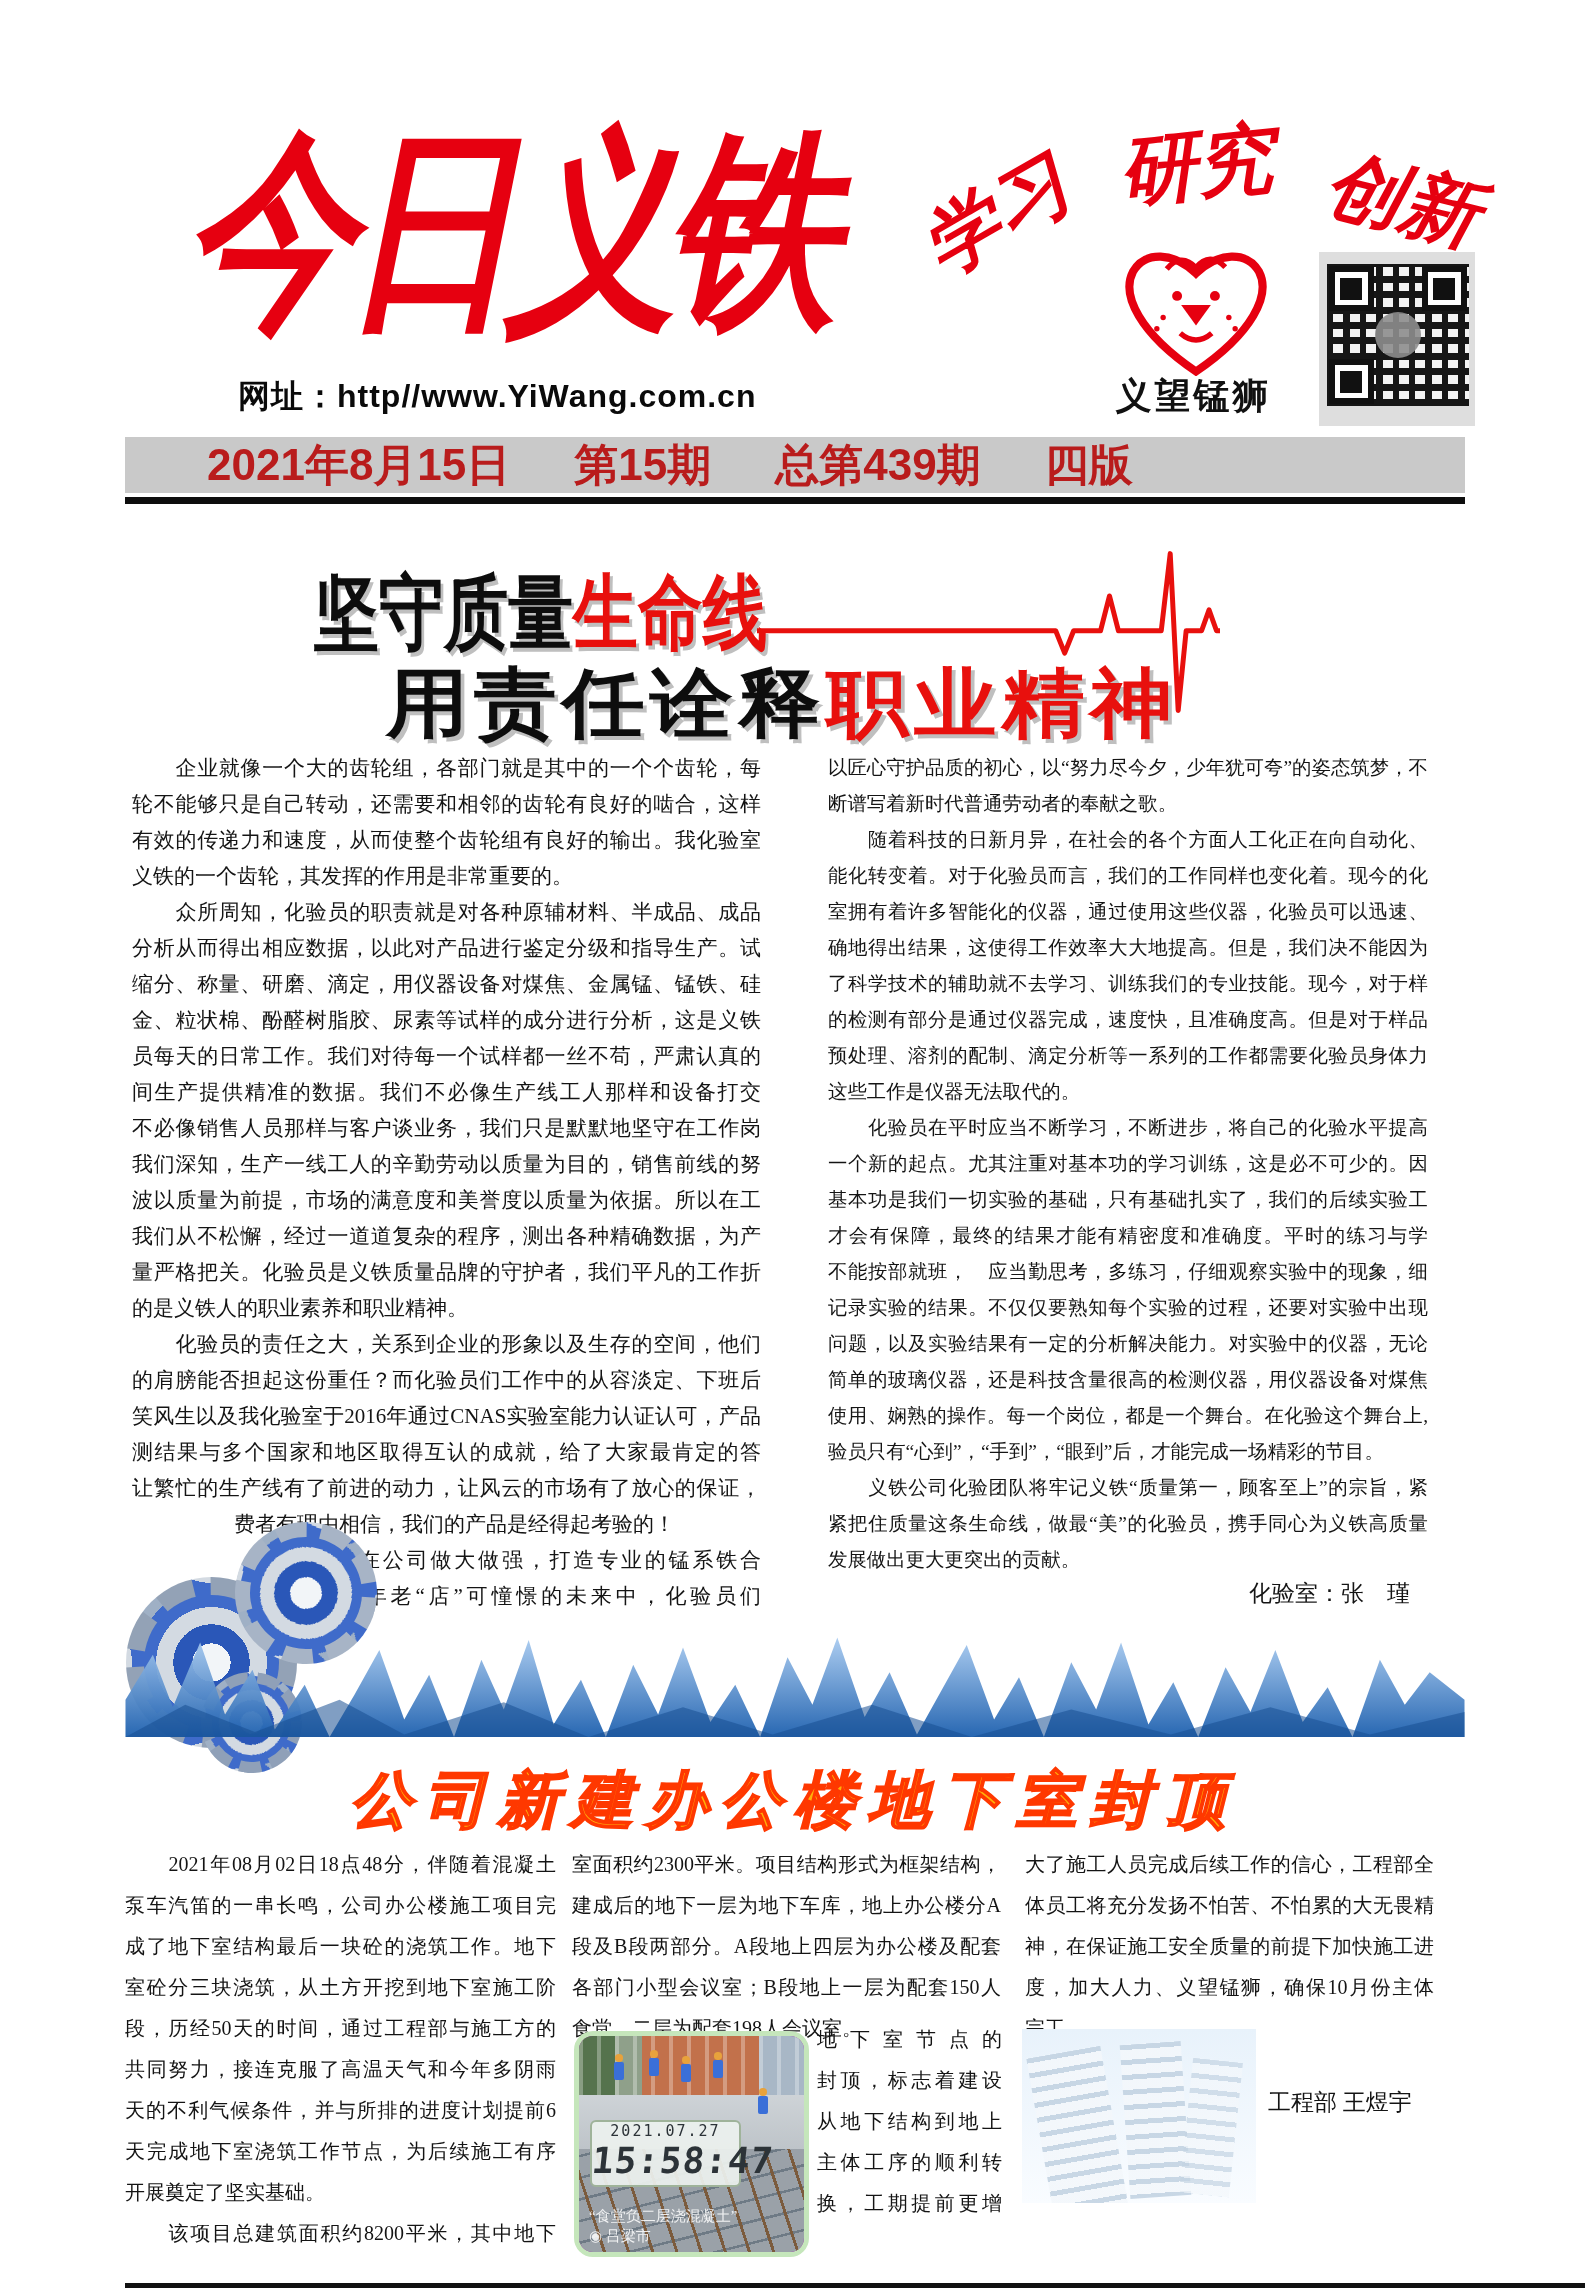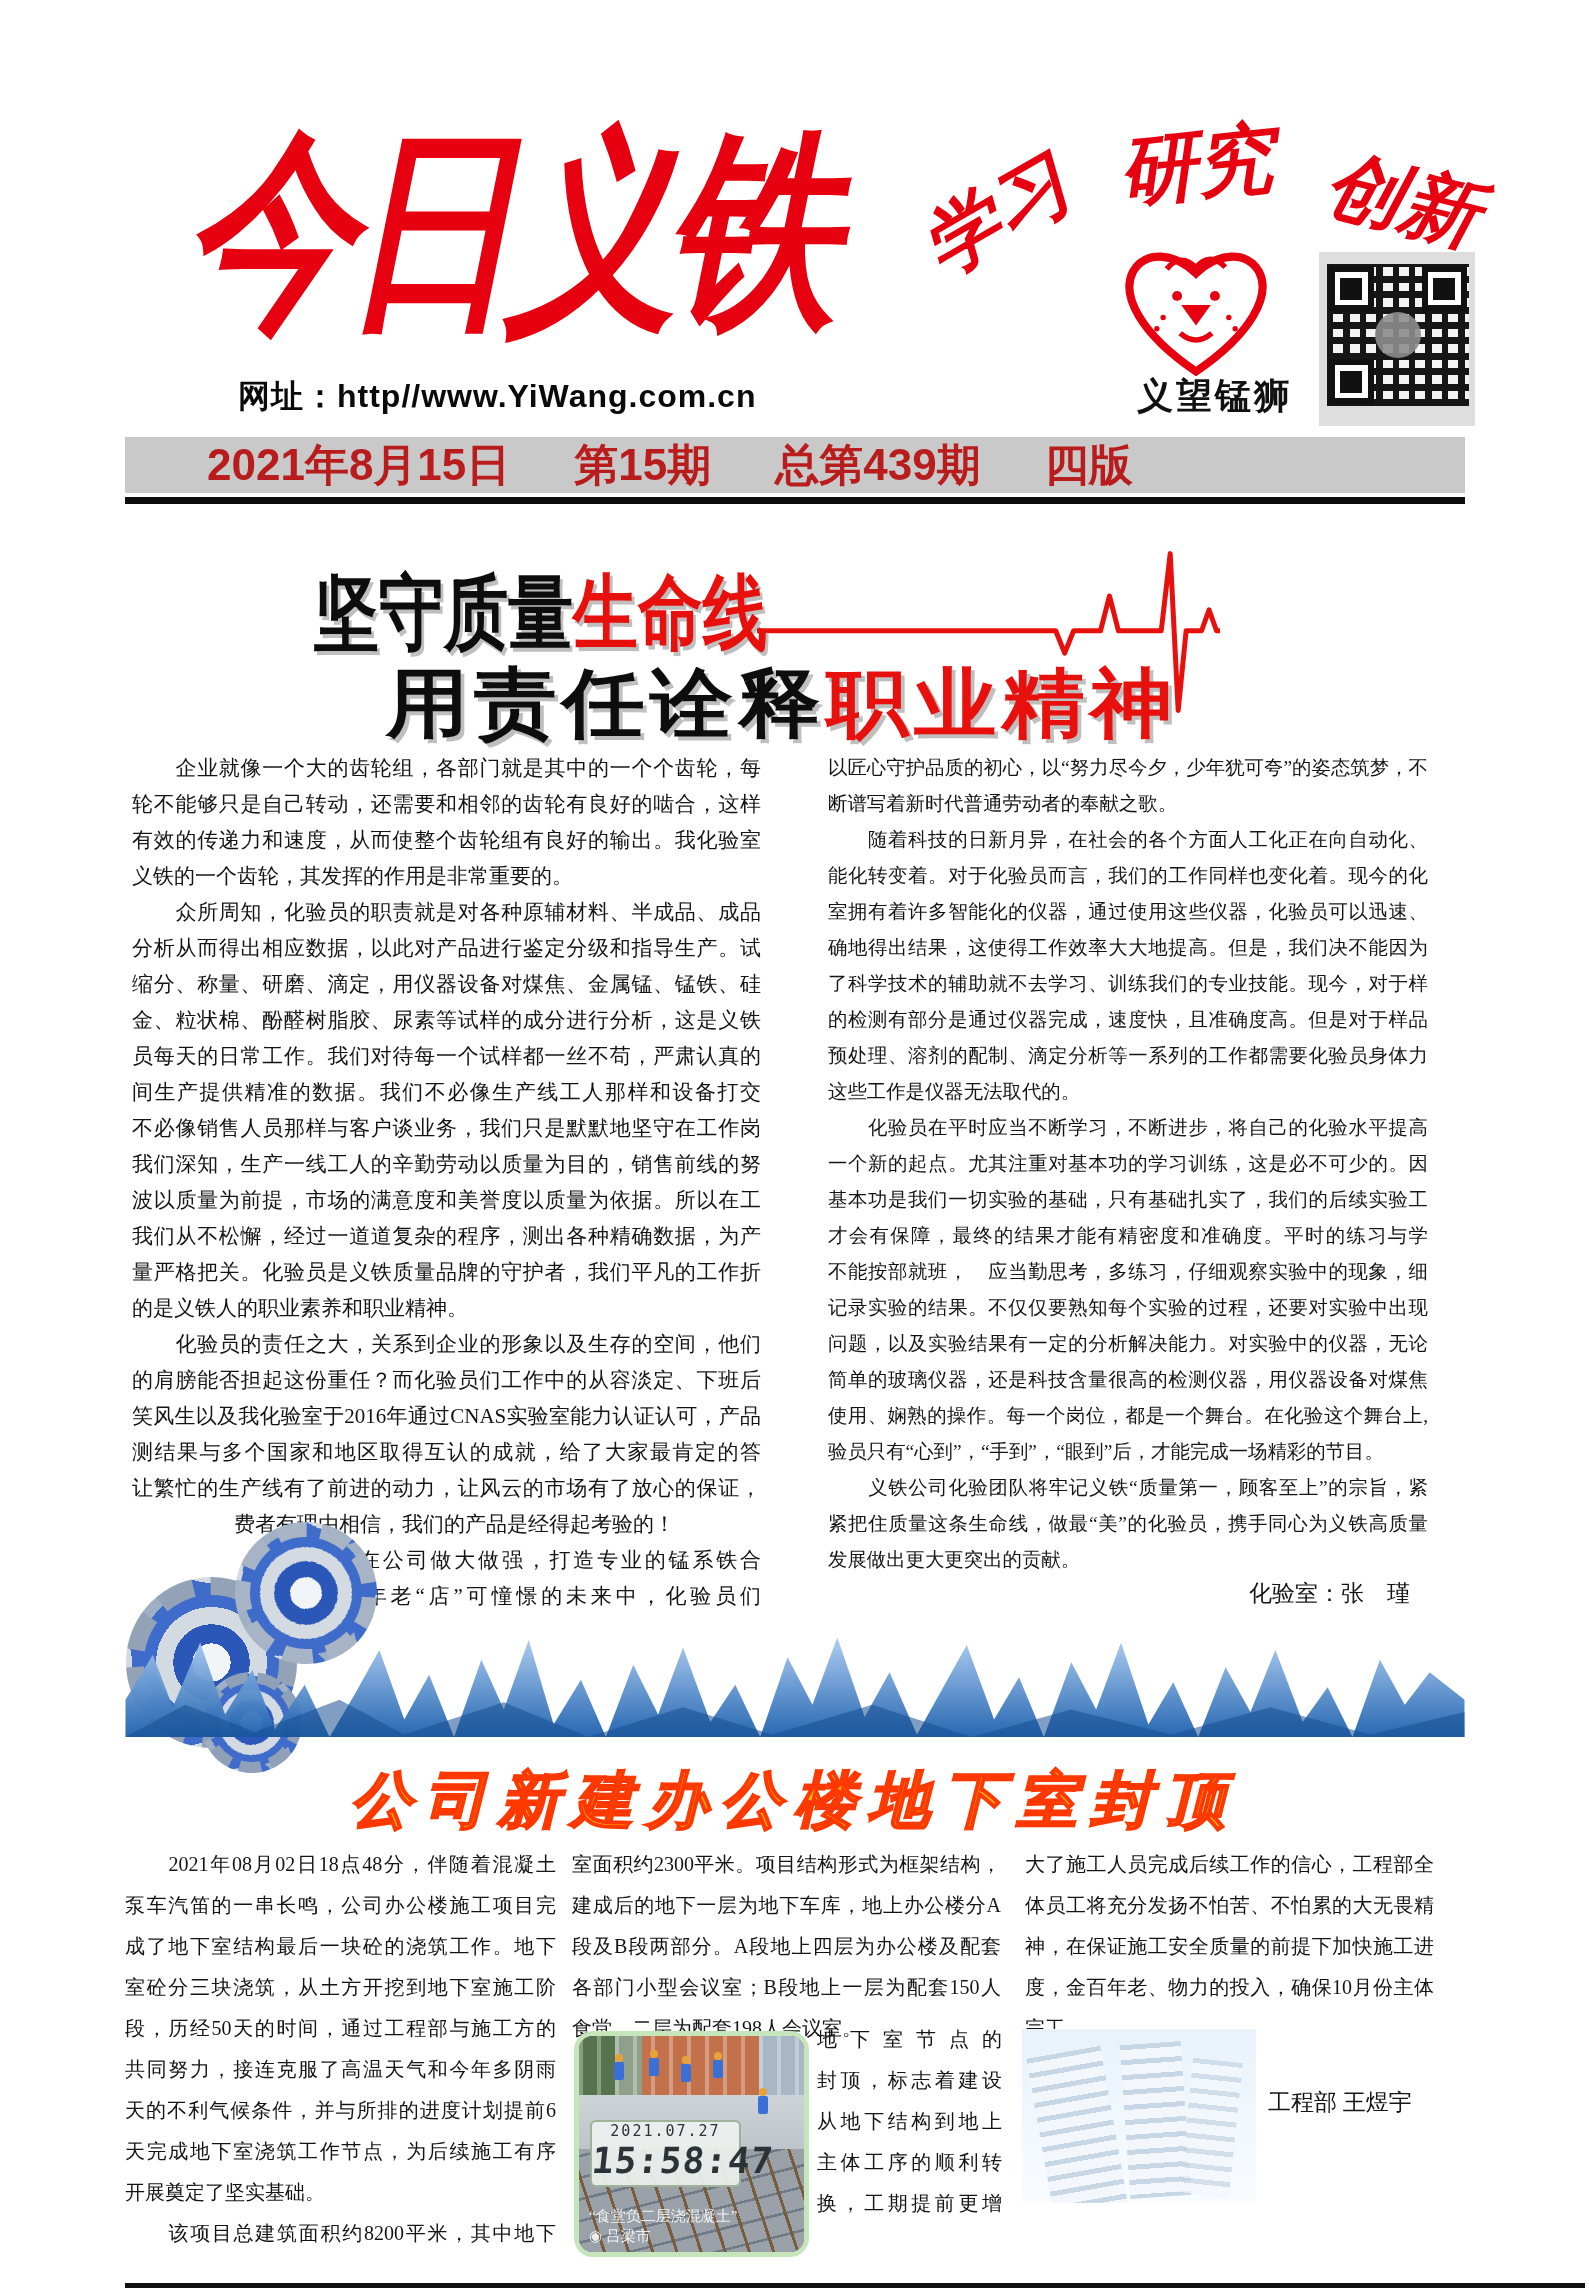--- a/index.html
+++ b/index.html
@@ -12,21 +12,21 @@
     font-size:214px;line-height:269px;letter-spacing:-13px;color:#e60010;
     transform:scaleX(.80);transform-origin:left center;white-space:nowrap;}
   #masthead-url{position:absolute;left:238px;top:375px;
     font-family:"Liberation Sans",sans-serif;font-weight:bold;font-size:32px;color:#0a0a0a;letter-spacing:1px;}
   .slg{position:absolute;color:#e60010;font-family:"DejaVu Serif",serif;
     font-weight:bold;font-style:italic;font-size:77px;white-space:nowrap;}
   #slg1{left:919px;top:164px;transform:rotate(-30deg);}
   #slg2{left:1119px;top:114px;transform:rotate(-6deg);}
   #slg3{left:1325px;top:149px;transform:rotate(14deg);}
   #lion-logo{position:absolute;left:1104px;top:241px;}
-  #logo-caption{position:absolute;left:1094px;top:372px;width:199px;text-align:right;
+  #logo-caption{position:absolute;left:1094px;top:372px;width:199px;text-align:center;
     font-family:Liberation Sans, sans-serif;font-weight:bold;font-size:36px;letter-spacing:3px;color:#111;}
   #qr-wrap{position:absolute;left:1319px;top:252px;width:156px;height:174px;background:#dedede;}
   #qr{position:absolute;left:7.5px;top:12px;width:142px;height:142px;background-color:#f3f3f3;
     background-image:repeating-linear-gradient(0deg,#161616 0 7px,transparent 7px 15.4px),
                      repeating-linear-gradient(90deg,#161616 0 6.5px,transparent 6.5px 16.4px);}
   .qf{position:absolute;width:33px;height:33px;border:6.5px solid #111;background:#fff;}
   .qf i{position:absolute;inset:5.5px;background:#111;}
   #qf1{left:2px;top:2px;} #qf2{right:2px;top:2px;} #qf3{left:2px;bottom:2px;}
   #qc{position:absolute;left:50%;top:50%;width:46px;height:46px;transform:translate(-50%,-50%);
       background:#8d8d8d;border-radius:50%;opacity:.9;}
@@ -266,21 +266,21 @@
         <div class="bl">地下室节点的</div>
         <div class="bl">封顶，标志着建设</div>
         <div class="bl">从地下结构到地上</div>
         <div class="bl">主体工序的顺利转</div>
         <div class="bl">换，工期提前更增</div>
       </div>
     <div class="col a2col" id="a2-col3">
         <div class="bl">大了施工人员完成后续工作的信心，工程部全</div>
         <div class="bl">体员工将充分发扬不怕苦、不怕累的大无畏精</div>
         <div class="bl">神，在保证施工安全质量的前提下加快施工进</div>
-        <div class="bl">度，金百年老、物力的投入，确保10月份主体</div>
+        <div class="bl">度，加大人力、义望锰狮，确保10月份主体</div>
         <div class="bl pend">完工。</div>
       </div>
 
     <div id="photo1">
       <div id="p1-top"></div>
       <div id="p1-mid"></div>
       <div id="p1-bot"></div>
       <span class="wkr" style="left:35px;top:26px;"></span>
       <span class="wkr" style="left:70px;top:22px;"></span>
       <span class="wkr" style="left:102px;top:28px;"></span>

